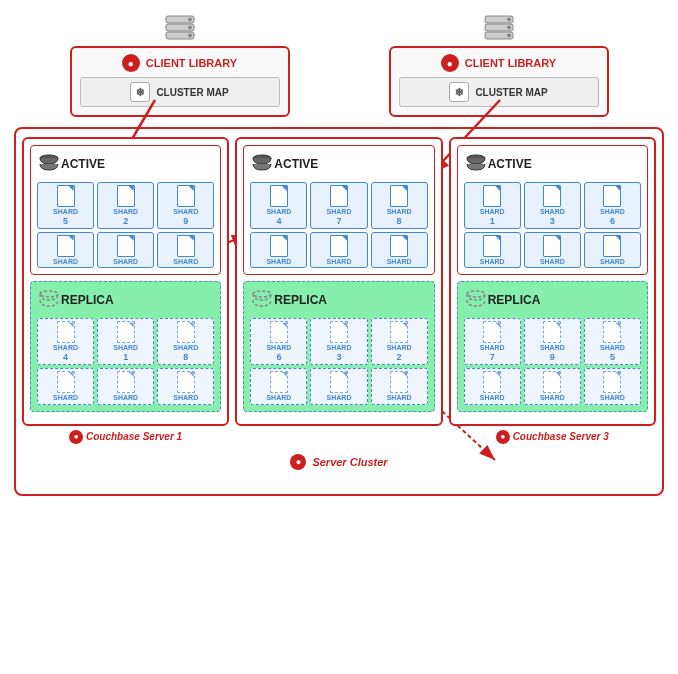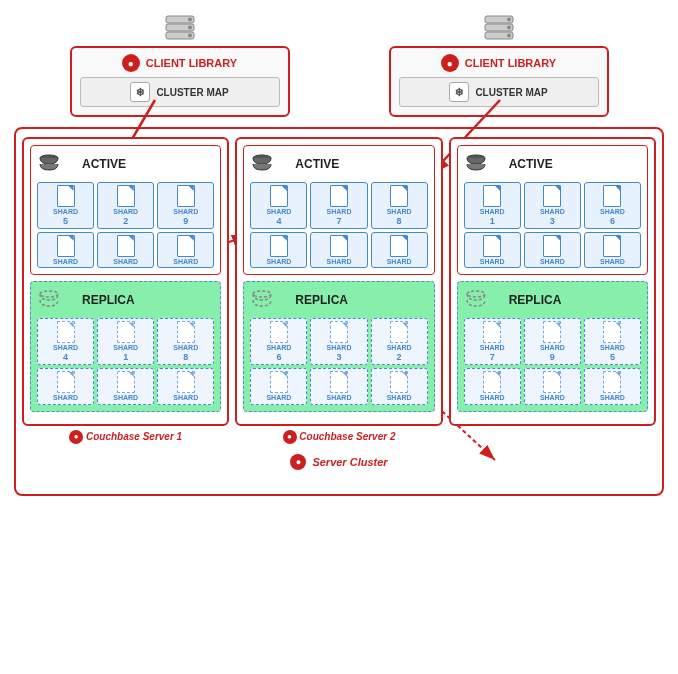--- a/index.html
+++ b/index.html
@@ -91,21 +91,21 @@
     }
 
     .section-box.replica {
       border: 1.5px dashed #5588cc;
       background: #86efac;
     }
 
     .section-title {
       display: flex;
       align-items: center;
-      gap: 21px;
+      gap: 0;
       font-weight: bold;
       font-size: 12px;
       color: #222;
       margin-bottom: 6px;
     }
 
     .shards-grid {
       display: grid;
       grid-template-columns: repeat(3, 1fr);
       gap: 3px;
@@ -475,24 +475,20 @@
             <div class="shard replica-shard">
               <div class="doc-icon replica-doc"></div>
               <span class="shard-label">SHARD</span>
             </div>
             <div class="shard replica-shard">
               <div class="doc-icon replica-doc"></div>
               <span class="shard-label">SHARD</span>
             </div>
           </div>
         </div>
-        <div class="server-footer">
-          <span class="cb-icon" style="display:inline-flex; width:14px; height:14px; font-size:8px; vertical-align:middle;">●</span>
-          <span>Couchbase Server 2</span>
-        </div>
       </div>
 
       <div class="server-box">
         <div class="section-box">
           <div class="section-title">
             <svg width="24" height="24" viewBox="0 0 24 24">
               <ellipse cx="12" cy="6" rx="9" ry="3" fill="#555" stroke="#333" stroke-width="1"></ellipse>
               <path d="M3 6 Q3 12 12 12 Q21 12 21 6" fill="#666" stroke="#333" stroke-width="1"></path>
               <path d="M3 12 Q3 18 12 18 Q21 18 21 12" fill="#777" stroke="#333" stroke-width="1"></path>
             </svg>
@@ -560,20 +556,24 @@
             <div class="shard replica-shard">
               <div class="doc-icon replica-doc"></div>
               <span class="shard-label">SHARD</span>
             </div>
             <div class="shard replica-shard">
               <div class="doc-icon replica-doc"></div>
               <span class="shard-label">SHARD</span>
             </div>
           </div>
         </div>
+        <div class="server-footer">
+          <span class="cb-icon" style="display:inline-flex; width:14px; height:14px; font-size:8px; vertical-align:middle;">●</span>
+          <span>Couchbase Server 3</span>
+        </div>
       </div>
 
     </div>
 
     <div style="margin-top: 28px;" class="cluster-label">
       <span class="cb-icon" style="width:16px; height:16px; font-size:9px;">●</span>
       <span>Server Cluster</span>
     </div>
   </div>
 </div>

